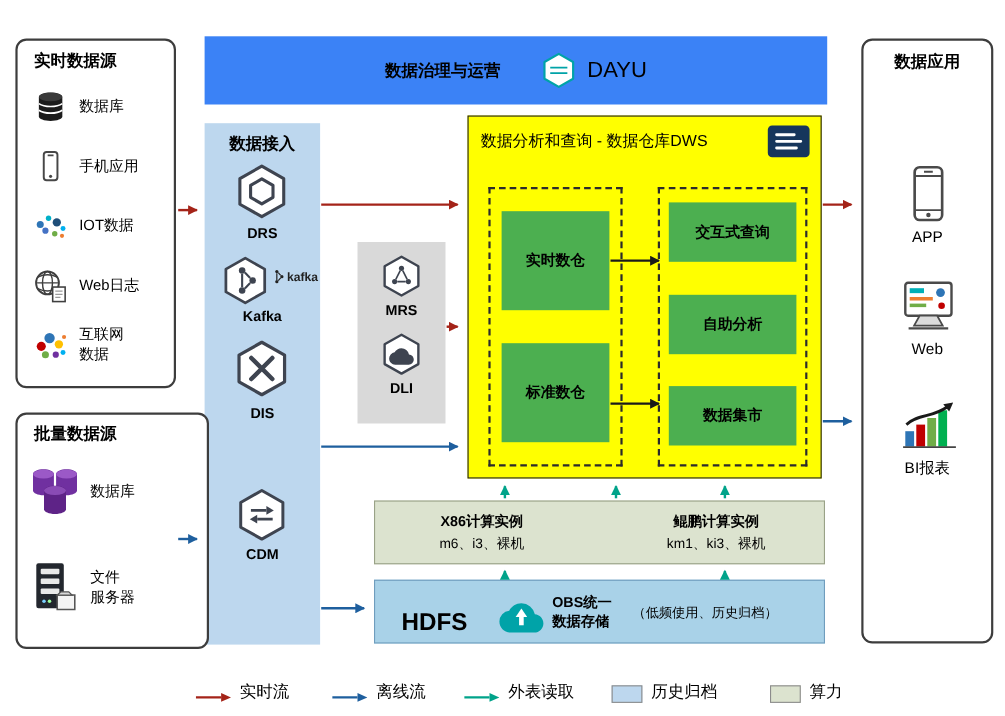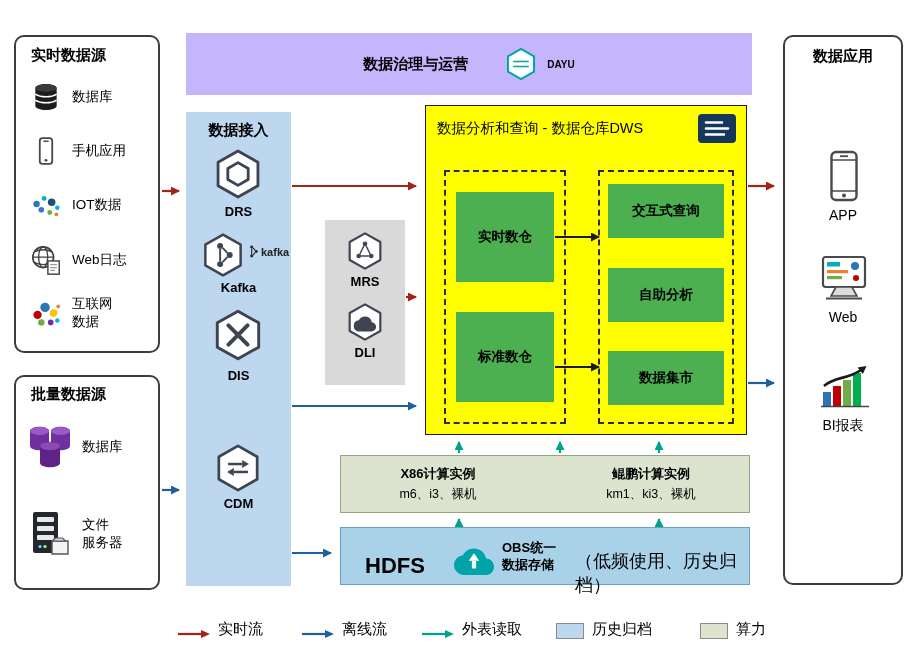--- a/index.html
+++ b/index.html
@@ -14,21 +14,21 @@
   .ic36{width:36px}
   .ic48{width:48px}
   .lbl{font-size:13.5px;line-height:1.3}
   .pre{white-space:pre-line}
   .svclbl{position:absolute;left:0;width:100%;text-align:center;font-weight:bold;font-size:13px}
   .bluecol{position:absolute;background:#bdd7ee;z-index:1}
   .graybox{position:absolute;background:#d9d9d9;z-index:1}
   .yellowbox{position:absolute;background:#ffff00;border:1.5px solid #1f1f1f;z-index:1}
   .dash{position:absolute;border:2px dashed #2b2b2b}
   .green{position:absolute;background:#4caf50;display:flex;align-items:center;justify-content:center;font-weight:bold;font-size:13.5px;color:#000}
-  .peach{position:absolute;background:#c4b5fd;z-index:1;display:flex;align-items:center;justify-content:center;gap:36px}
+  .peach{position:absolute;background:#3b82f6;z-index:1;display:flex;align-items:center;justify-content:center;gap:36px}
   .sage{position:absolute;background:#dce3cf;border:1px solid #99a287;z-index:1}
   .hdfsbox{position:absolute;background:#a9d2e8;border:1px solid #6f9dbd;z-index:1}
   .legend-item{position:absolute;display:flex;align-items:flex-end;gap:8px;font-size:15px;z-index:2}
   .swatch{width:28px;height:16px;border:1px solid #8c8c8c}
   .compblk{position:absolute;text-align:center}
   .compblk .t{font-weight:bold;font-size:13px}
   .compblk .d{font-size:12.5px;margin-top:3px}
 </style>
 </head>
 <body>
@@ -133,21 +133,21 @@
             <circle cx="22" cy="27" r="3" fill="#7030a0"></circle>
             <circle cx="29" cy="25" r="2.4" fill="#00b0f0"></circle>
             <circle cx="30" cy="10" r="2" fill="#ed7d31"></circle>
           </svg>
       </span>
       <span class="lbl pre">互联网
 数据</span>
     </div>
   </div>
 
-  <div class="panel" style="left:14px;top:375px;width:146px;height:215px">
+  <div class="panel" style="left:14px;top:375px;width:176px;height:215px">
     <div class="ptitle" style="left:15px;top:8px">批量数据源</div>
     <div class="row" style="left:10px;top:45px">
       <span class="ic ic48">
         <svg width="44" height="50" viewBox="0 0 44 50">
             <path d="M2 9c0-2.4 4.3-4.3 9.5-4.3S21 6.6 21 9v15c0 2.4-4.3 4.3-9.5 4.3S2 26.4 2 24z" fill="#7030a0"></path>
             <ellipse cx="11.5" cy="9" rx="9.5" ry="4" fill="#9b59c7"></ellipse>
             <path d="M23 9c0-2.4 4.3-4.3 9.5-4.3S42 6.6 42 9v15c0 2.4-4.3 4.3-9.5 4.3S23 26.4 23 24z" fill="#7030a0"></path>
             <ellipse cx="32.5" cy="9" rx="9.5" ry="4" fill="#9b59c7"></ellipse>
             <path d="M12 24c0-2.4 4.5-4.3 10-4.3s10 1.9 10 4.3v17c0 2.4-4.5 4.3-10 4.3s-10-1.9-10-4.3z" fill="#5e2387"></path>
             <ellipse cx="22" cy="24" rx="10" ry="4.1" fill="#8a4bb5"></ellipse>
@@ -175,21 +175,21 @@
 
   <div class="peach" style="left:186px;top:33px;width:566px;height:62px">
     <span style="font-weight:bold;font-size:15px">数据治理与运营</span>
     <span style="display:flex;align-items:center;gap:9px">
       <span class="ic">
         <svg width="34" height="34" viewBox="0 0 48 48">
             <polygon points="24,2.8 42.4,13.2 42.4,34.8 24,45.2 5.6,34.8 5.6,13.2" fill="#fff" stroke="#00a3a8" stroke-width="2.8" stroke-linejoin="round"></polygon>
             <path d="M13 20.5h22M13 27.5h22" stroke="#00a3a8" stroke-width="2.4"></path>
           </svg>
       </span>
-      <span style="font-weight:bold;font-size:10px">DAYU</span>
+      <span style="font-weight:normal;font-size:20px">DAYU</span>
     </span>
   </div>
 
   <div class="bluecol" style="left:186px;top:112px;width:105px;height:474px">
     <div class="ctitle" style="top:9px">数据接入</div>
     <span class="ic" style="position:absolute;left:26px;top:36px">
       <svg width="52" height="52" viewBox="0 0 48 48">
           <polygon points="24,2.8 42.4,13.2 42.4,34.8 24,45.2 5.6,34.8 5.6,13.2" fill="#fff" stroke="#3e4450" stroke-width="2.6" stroke-linejoin="round"></polygon>
           <polygon points="24,13.5 33.4,19 33.4,29 24,34.5 14.6,29 14.6,19" fill="none" stroke="#3e4450" stroke-width="2.6" stroke-linejoin="round"></polygon>
         </svg>
@@ -287,21 +287,21 @@
     <div style="position:absolute;left:24px;top:25px;font-weight:bold;font-size:22px">HDFS</div>
     <span class="ic" style="position:absolute;left:110px;top:9px">
       <svg width="46" height="40" viewBox="0 0 48 42">
           <path transform="translate(3,5) scale(1.75)" d="M19.35 10.04A7.49 7.49 0 0 0 12 4C9.11 4 6.6 5.64 5.35 8.04A5.99 5.99 0 0 0 0 14c0 3.31 2.69 6 6 6h13c2.76 0 5-2.24 5-5 0-2.64-2.05-4.78-4.65-4.96z" fill="#00a3a8"></path>
           <polygon points="24,17 18.5,25 29.5,25" fill="#fff"></polygon>
           <rect x="21.8" y="25" width="4.4" height="8" fill="#fff"></rect>
         </svg>
     </span>
     <div class="pre" style="position:absolute;left:161px;top:12px;font-weight:bold;font-size:13px;line-height:1.3">OBS统一
 数据存储</div>
-    <div style="position:absolute;left:234px;top:21px;font-size:18px">（低频使用、历史归档）</div>
+    <div style="position:absolute;left:234px;top:21px;font-size:12px">（低频使用、历史归档）</div>
   </div>
 
   <div class="panel" style="left:783px;top:35px;width:120px;height:550px">
     <div class="ctitle" style="top:10px">数据应用</div>
     <span class="ic" style="position:absolute;left:42px;top:113px">
       <svg width="34" height="52" viewBox="0 0 34 52">
           <rect x="4.5" y="2" width="25" height="48" rx="4.5" fill="#fff" stroke="#4a4a4a" stroke-width="2.4"></rect>
           <path d="M5 10h24M5 41h24" stroke="#4a4a4a" stroke-width="1.6"></path>
           <path d="M13 6.2h8" stroke="#4a4a4a" stroke-width="1.8"></path>
           <circle cx="17" cy="45.5" r="2" fill="#4a4a4a"></circle>

